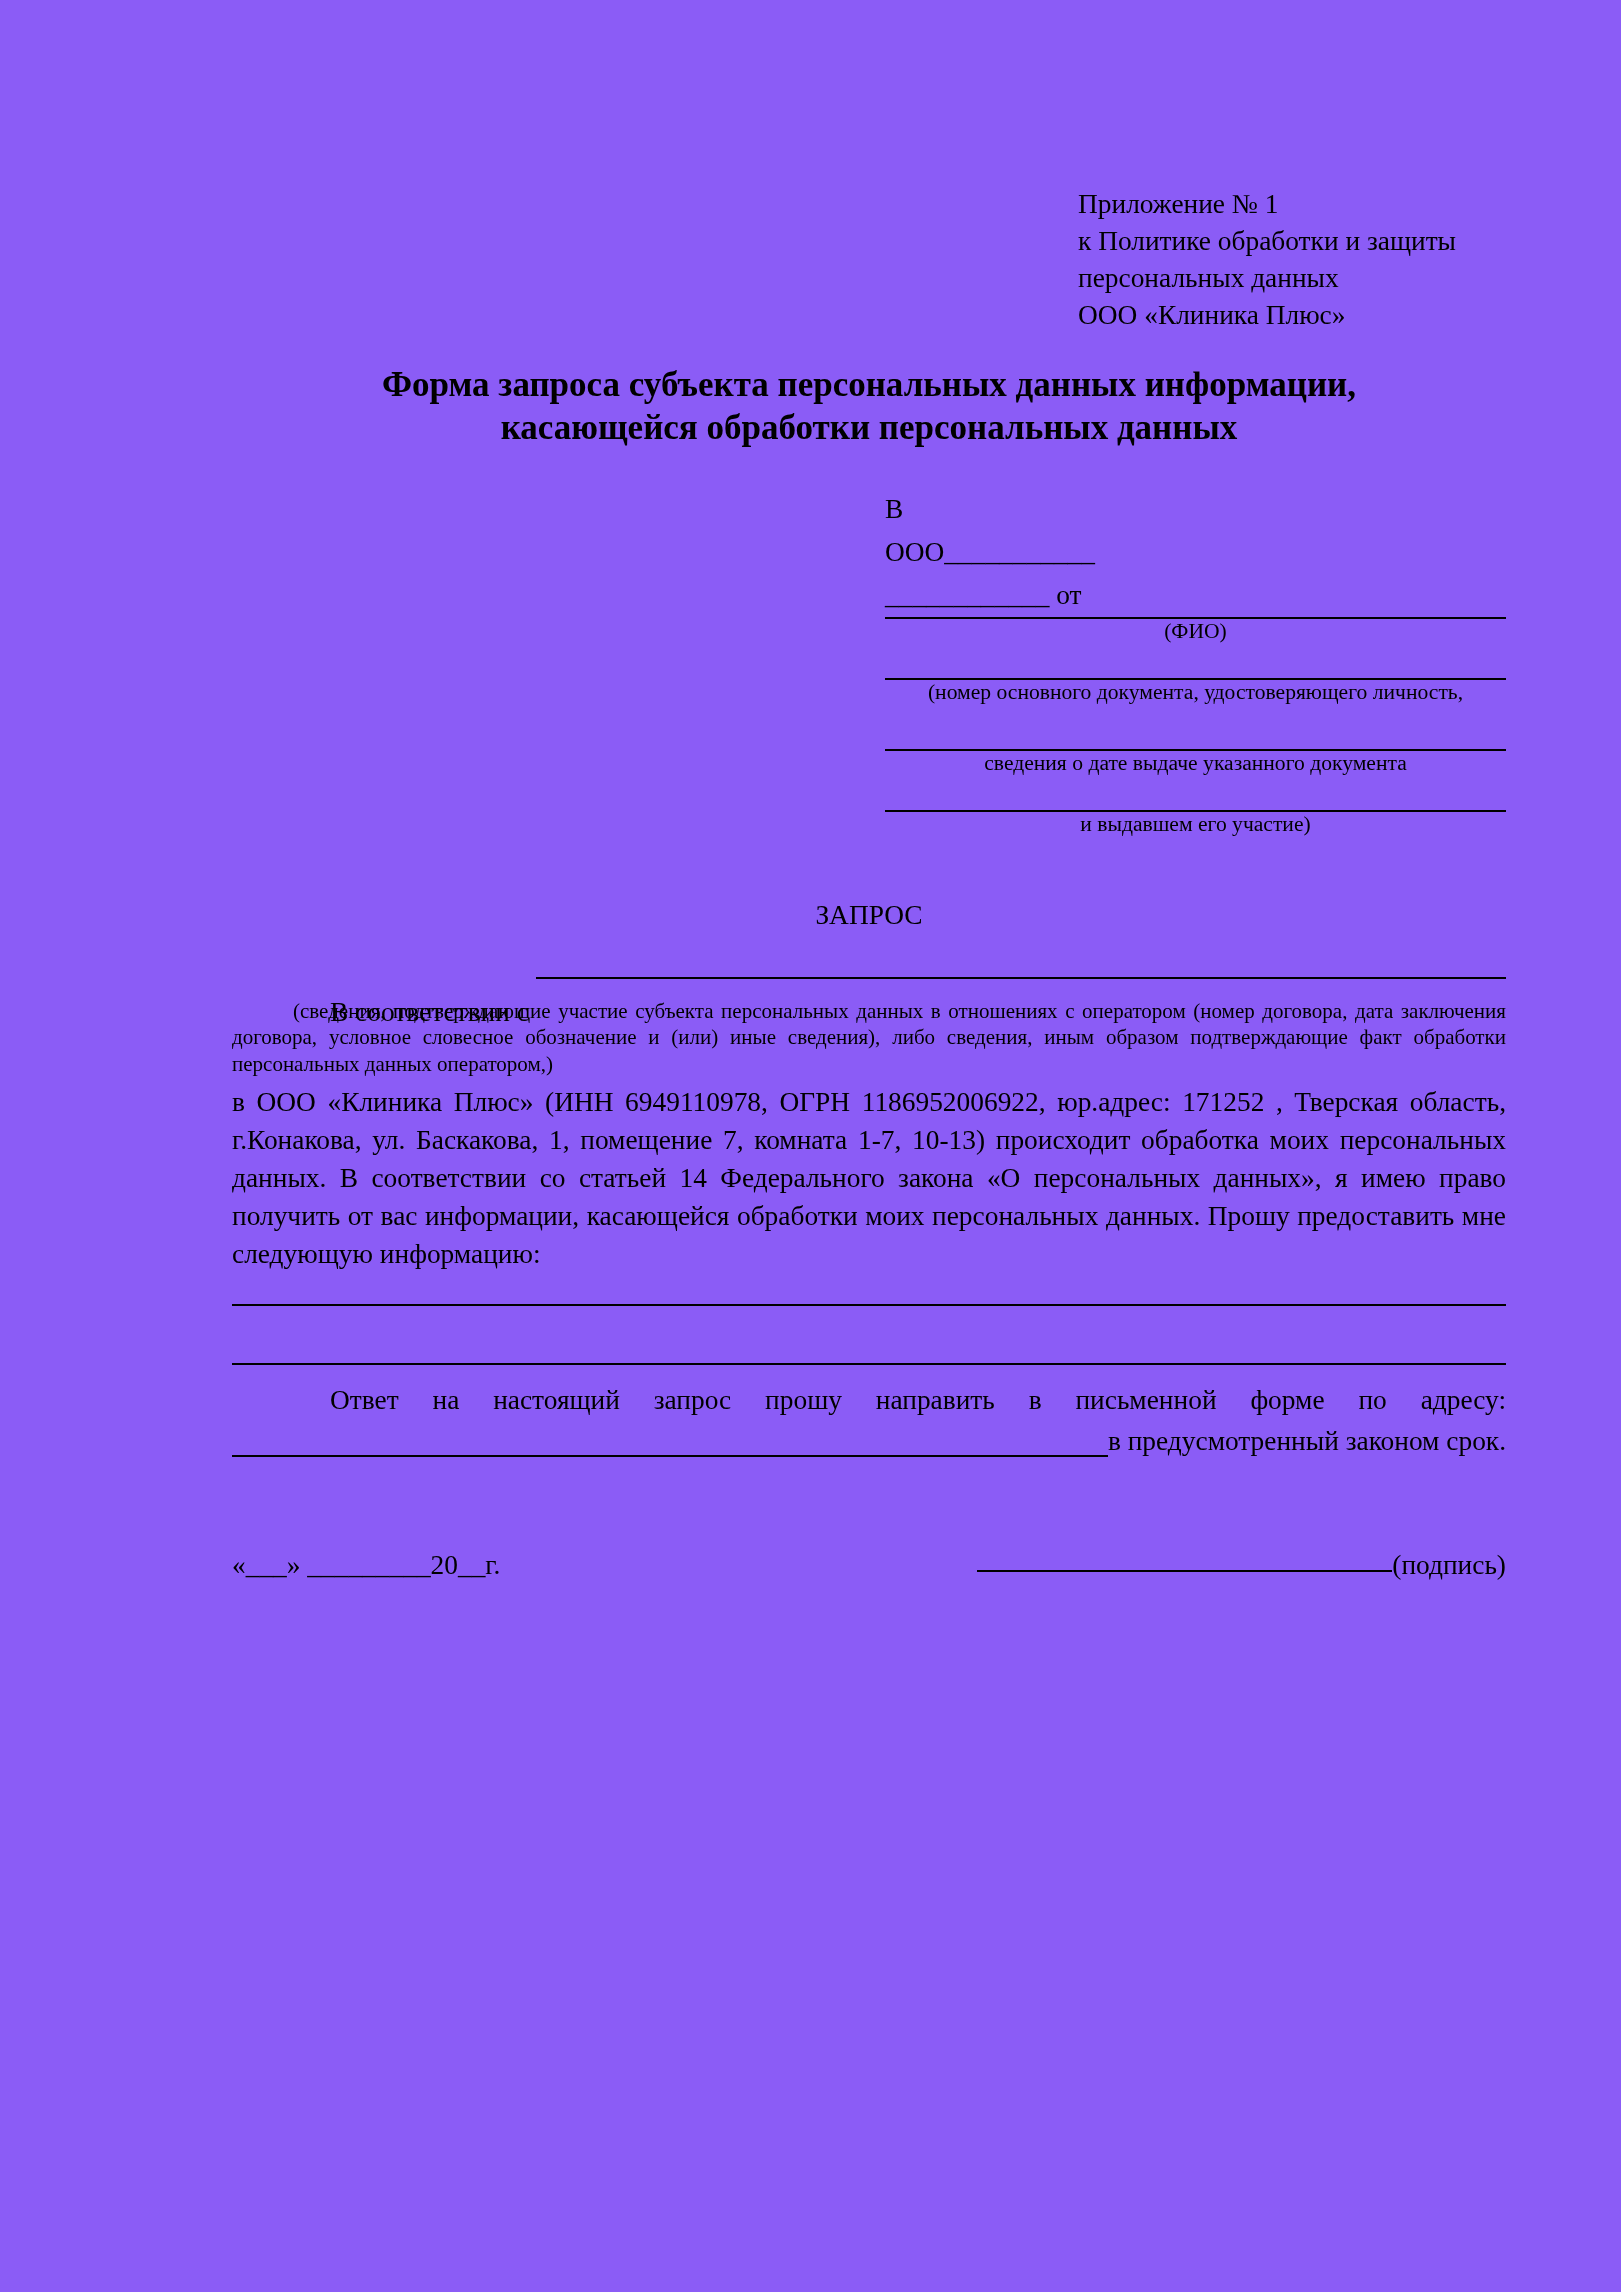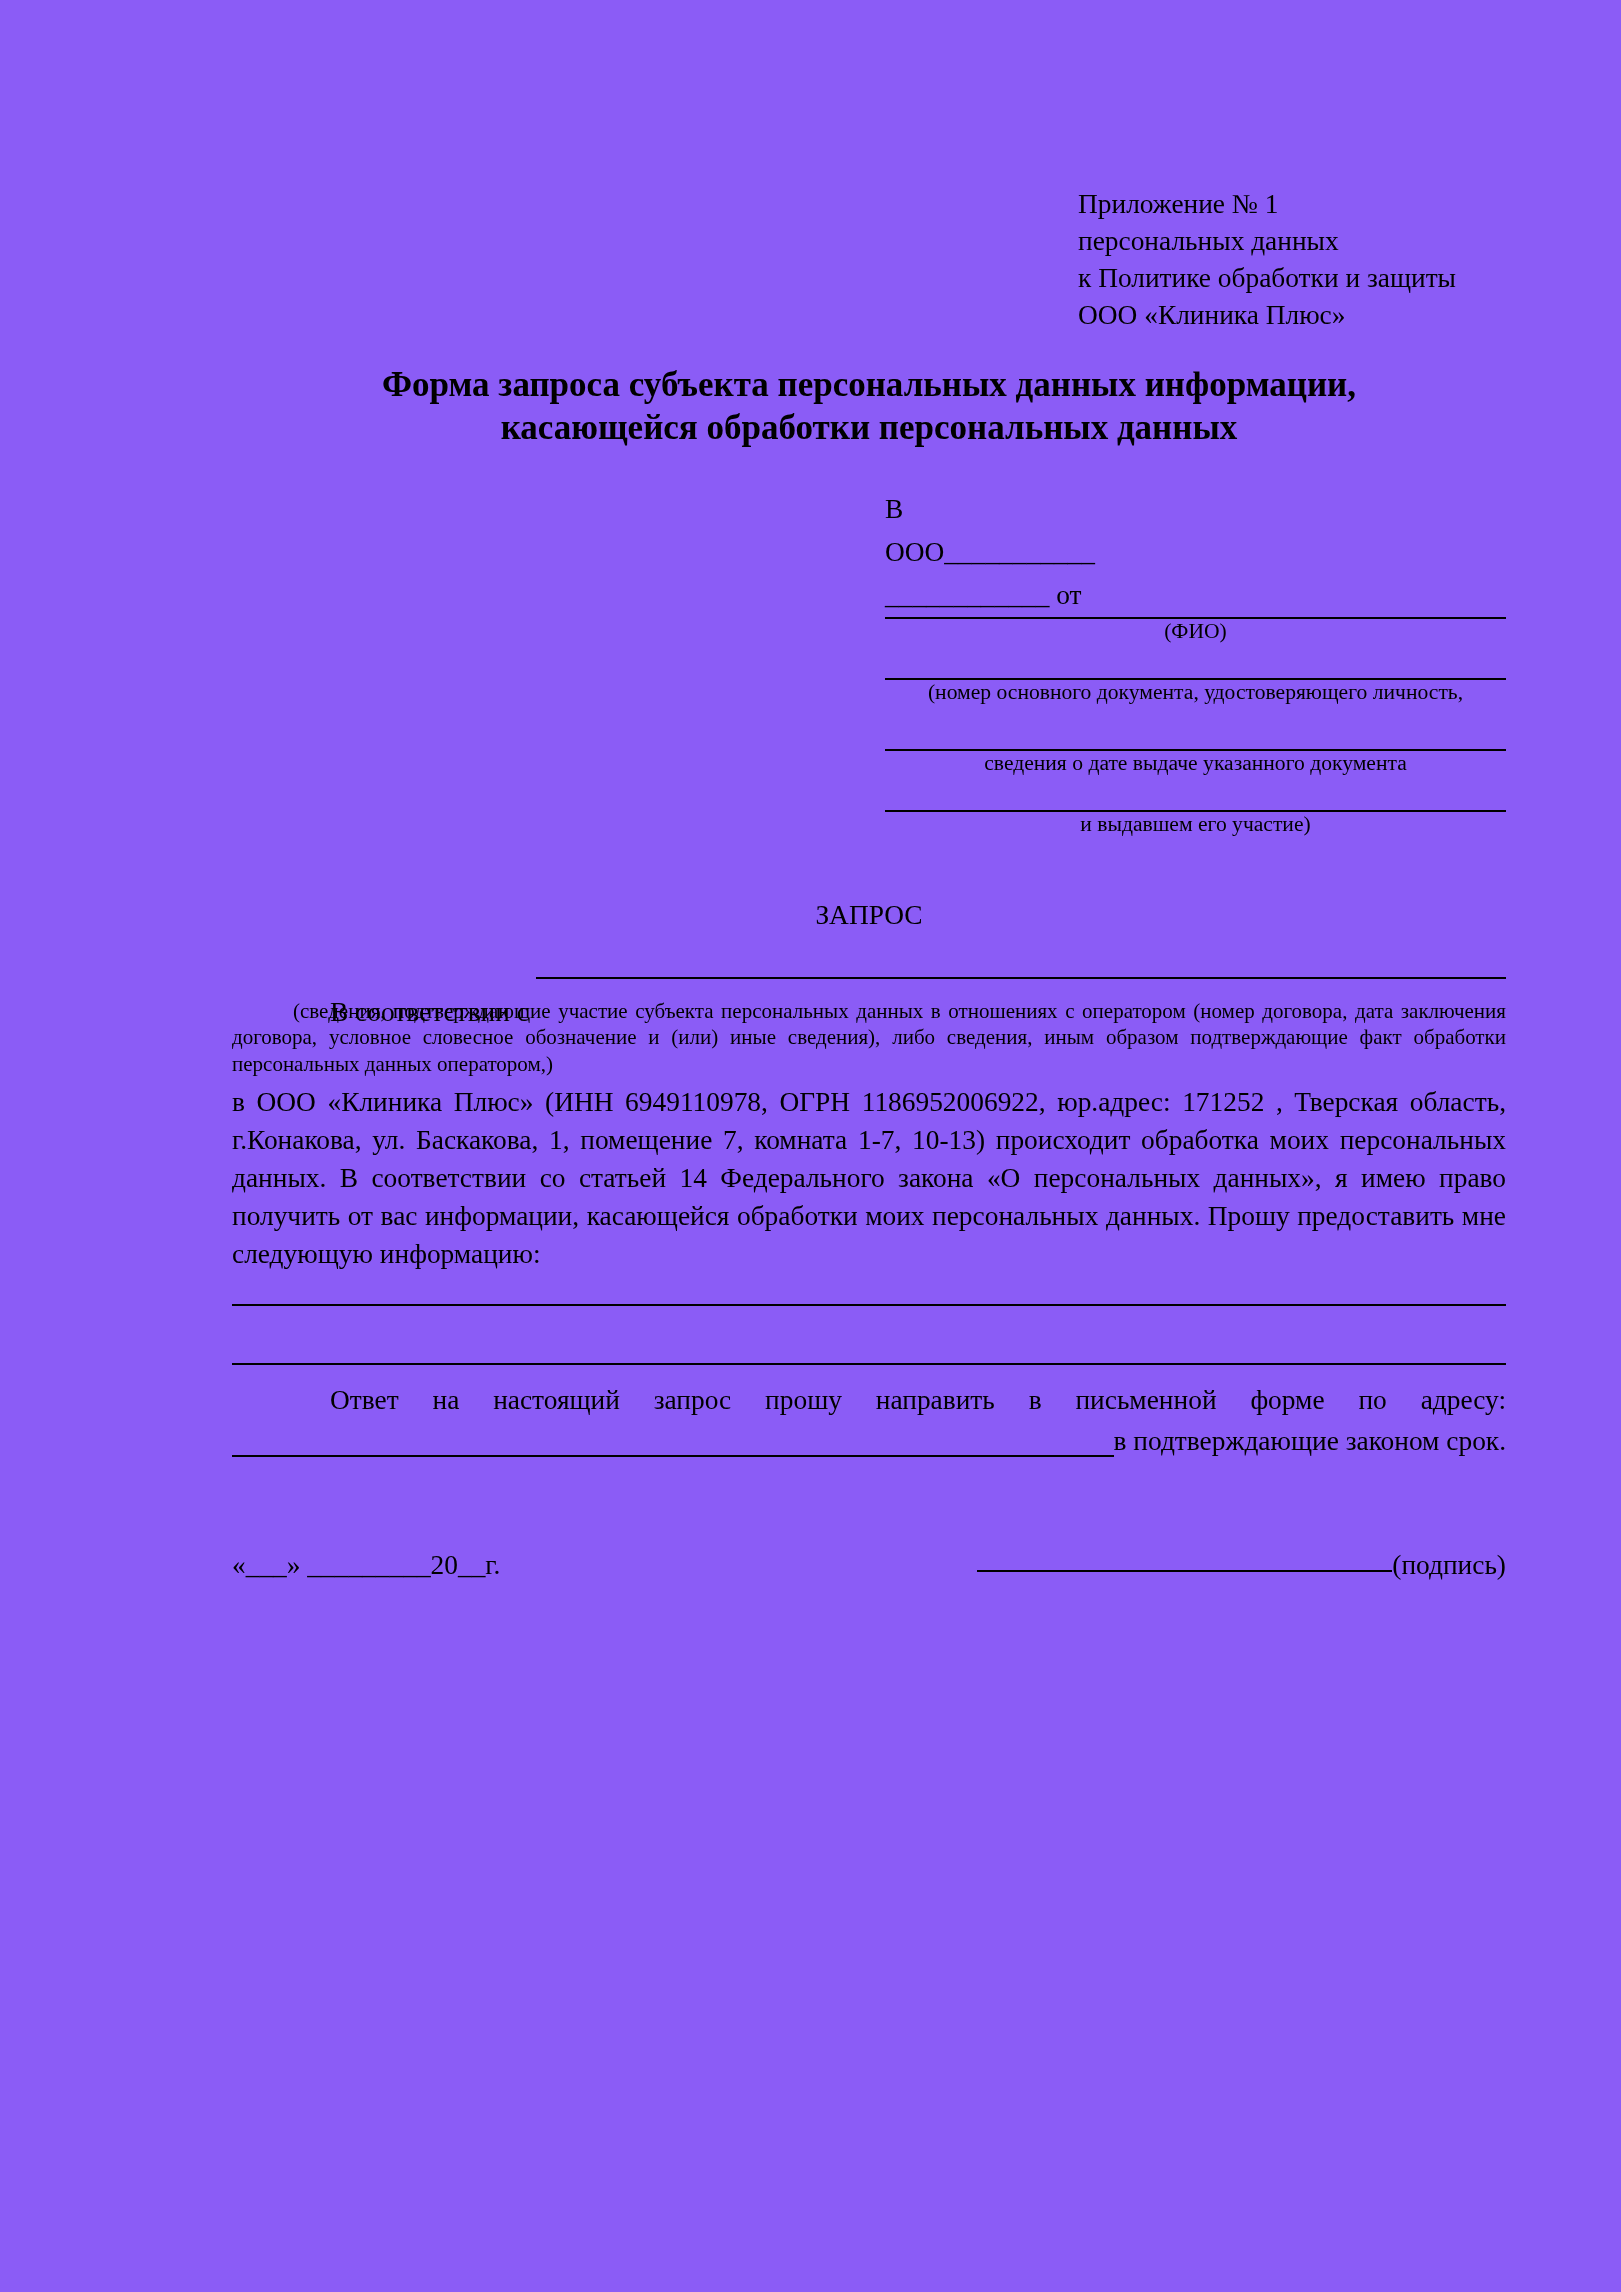--- a/index.html
+++ b/index.html
@@ -43,22 +43,22 @@
   .sig-line { width:415px; height:0; border-bottom:2.9px solid #000; margin-bottom:8.8px; }
   .sig-caption { white-space:nowrap; }
 </style>
 </head>
 <body>
 
 <div class="page">
 
   <div class="appendix">
     <div>Приложение № 1</div>
+    <div>к Политике обработки и защиты</div>
     <div>персональных данных</div>
-    <div>к Политике обработки и защиты</div>
     <div>ООО «Клиника Плюс»</div>
   </div>
 
   <div class="doc-title">
     <div>Форма запроса субъекта персональных данных информации,</div>
     <div>касающейся обработки персональных данных</div>
   </div>
 
   <div class="addressee">
     <div>В</div>
@@ -84,21 +84,21 @@
   <div class="note">(сведения, подтверждающие участие субъекта персональных данных в отношениях с оператором (номер договора, дата заключения договора, условное словесное обозначение и (или) иные сведения), либо сведения, иным образом подтверждающие факт обработки персональных данных оператором,)</div>
 
   <div class="body-par">в ООО «Клиника Плюс» (ИНН 6949110978, ОГРН 1186952006922, юр.адрес: 171252 , Тверская область, г.Конакова, ул. Баскакова, 1, помещение 7, комната 1-7, 10-13) происходит обработка моих персональных данных. В соответствии со статьей 14 Федерального закона «О персональных данных», я имею право получить от вас информации, касающейся обработки моих персональных данных. Прошу предоставить мне следующую информацию:</div>
 
   <div class="blank-a"></div>
   <div class="blank-b"></div>
 
   <div class="reply-first">Ответ на настоящий запрос прошу направить в письменной форме по адресу:</div>
   <div class="reply-second">
     <div class="fill"></div>
-    <span class="suffix">в подтверждающие законом срок.</span>
+    <span class="suffix">в предусмотренный законом срок.</span>
   </div>
 
   <div class="sign-row">
     <span>«___» _________20__г.</span>
     <span class="sign-right">
       <span class="sig-line"></span>
       <span class="sig-caption">(подпись)</span>
     </span>
   </div>
 

